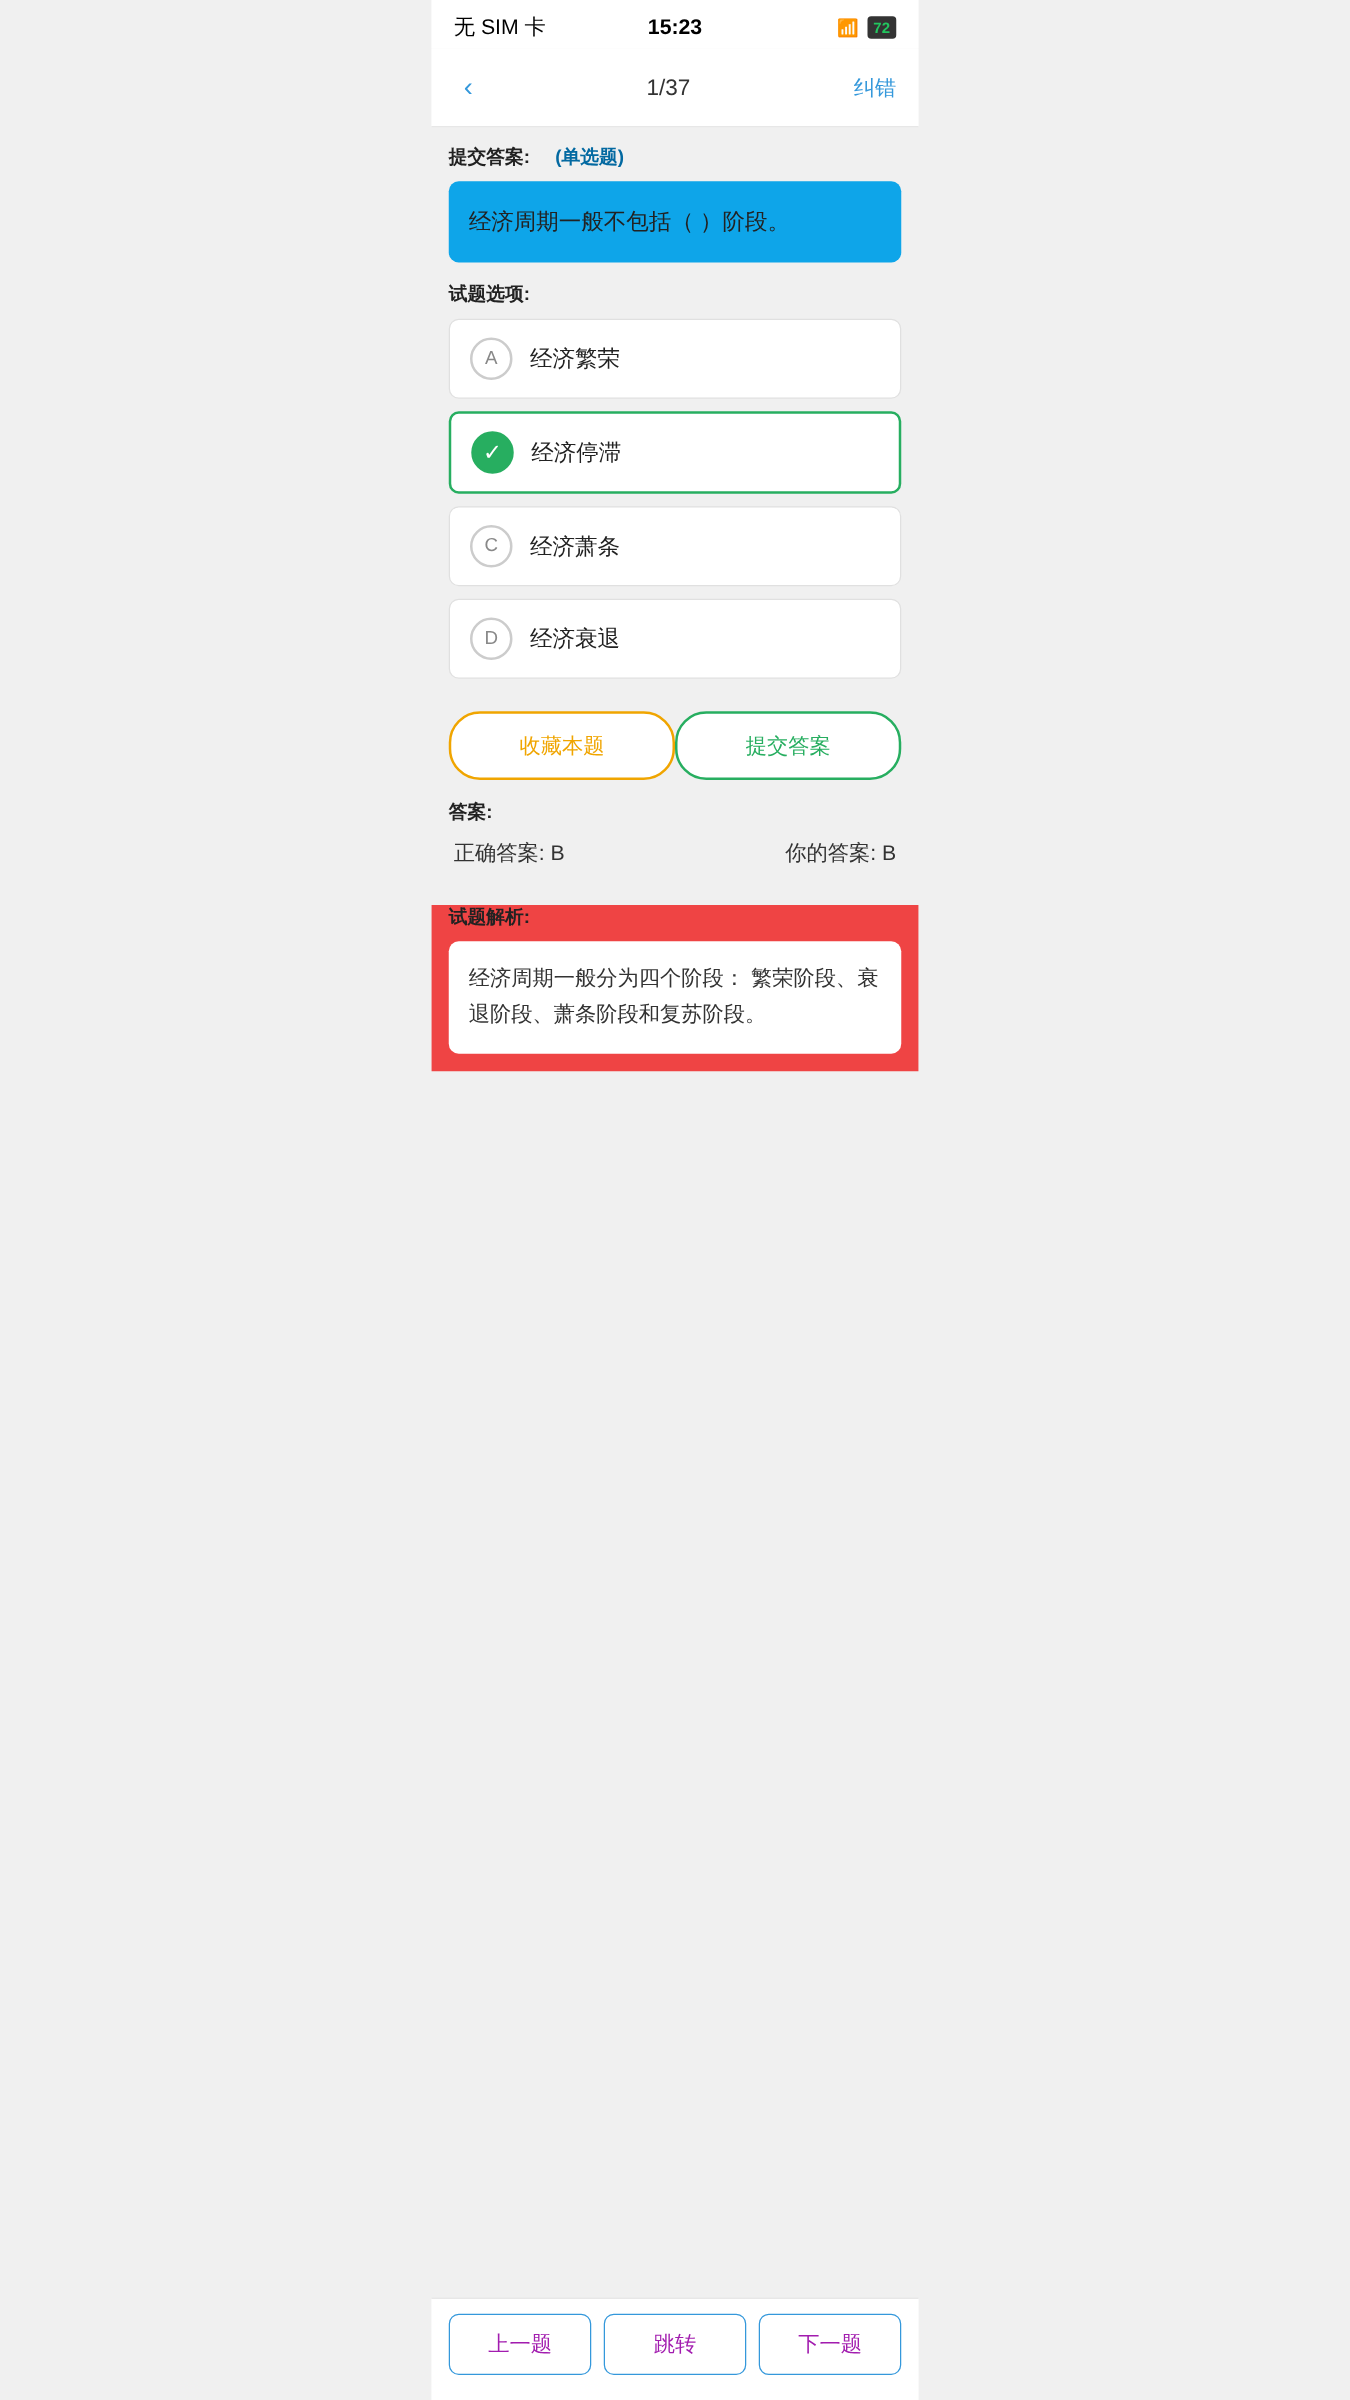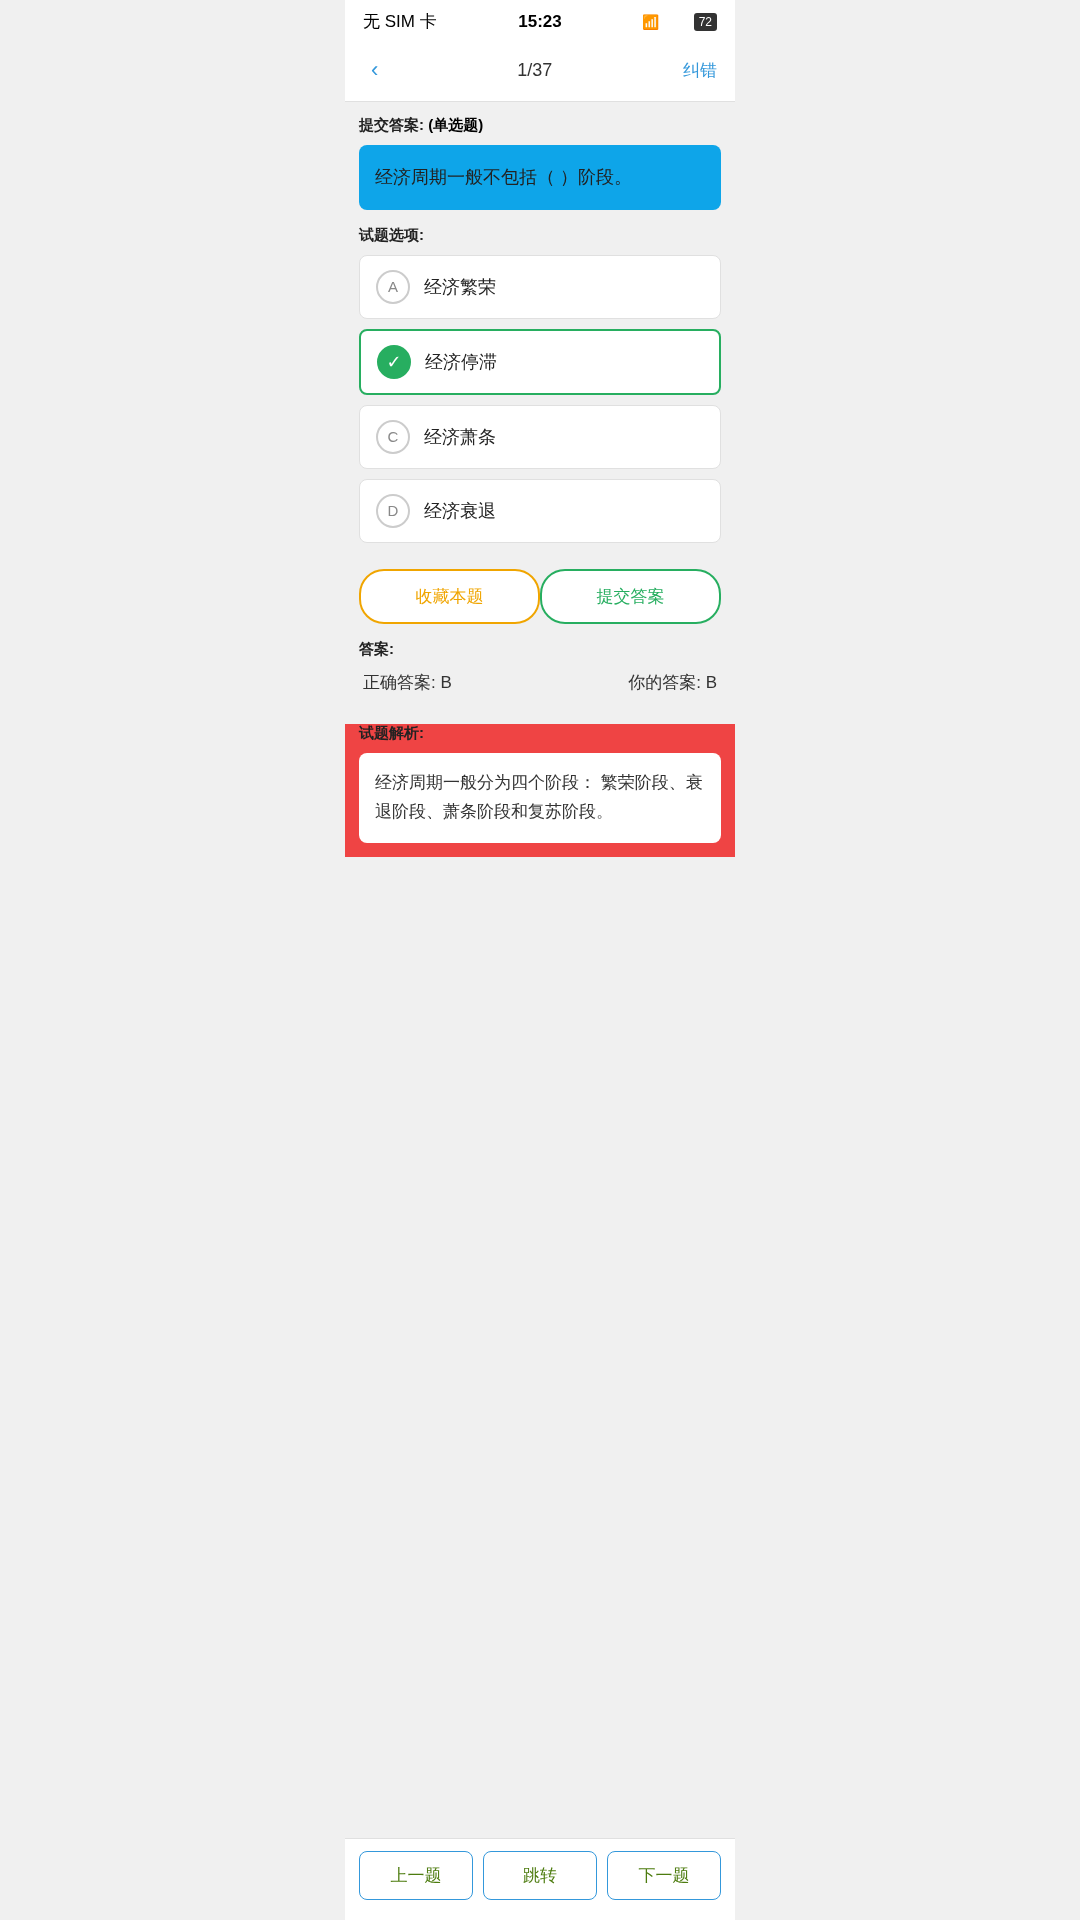--- a/index.html
+++ b/index.html
@@ -35,26 +35,25 @@
       display: flex;
       align-items: center;
       gap: 6px;
       margin-left: auto;
     }
     .wifi-icon {
       font-size: 14px;
     }
     .battery-box {
       background: #333;
-      color: #ffffff;
+      color: #22c55e;
       font-size: 12px;
       padding: 2px 5px;
       border-radius: 3px;
-      font-weight: 400;
-      margin-left: 28px;
+      font-weight: 700;
     }
 
     
     .nav-bar {
       background: #fff;
       display: flex;
       align-items: center;
       justify-content: space-between;
       padding: 14px 18px;
       border-bottom: 1px solid #e0e0e0;
@@ -89,22 +88,23 @@
       background: #f0f0f0;
       padding: 14px 14px 0 14px;
     }
     .section-label {
       font-size: 15px;
       color: #222;
       font-weight: 600;
       margin-bottom: 10px;
     }
     .section-label .type-tag {
-      color: #000000;
-      font-weight: 600;
+      color: #0369a1;
+      font-weight: 600;
+      margin-left: 16px;
     }
 
     .question-box {
       background: #0ea5e9;
       border-radius: 8px;
       padding: 18px 16px;
       font-size: 18px;
       color: #222;
       line-height: 1.6;
       margin-bottom: 16px;
@@ -235,21 +235,21 @@
       display: flex;
       padding: 12px 14px 20px 14px;
       gap: 10px;
       border-top: 1px solid #e0e0e0;
     }
     .bottom-btn {
       flex: 1;
       border: 1.5px solid #3498db;
       border-radius: 8px;
       background: #fff;
-      color: #4d7c0f;
+      color: #a21caf;
       font-size: 17px;
       padding: 12px 0;
       text-align: center;
       cursor: pointer;
     }
   </style>
 </head>
 <body>
 
 <div class="status-bar">

